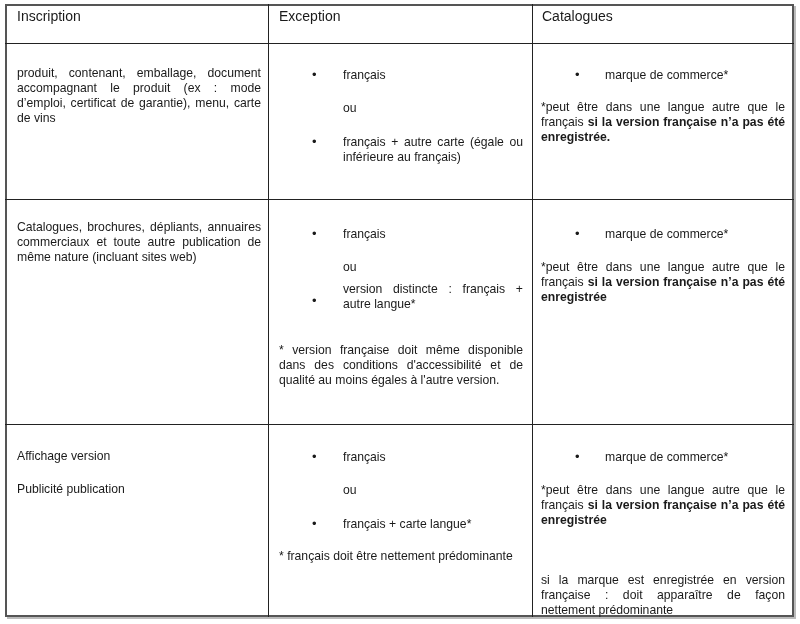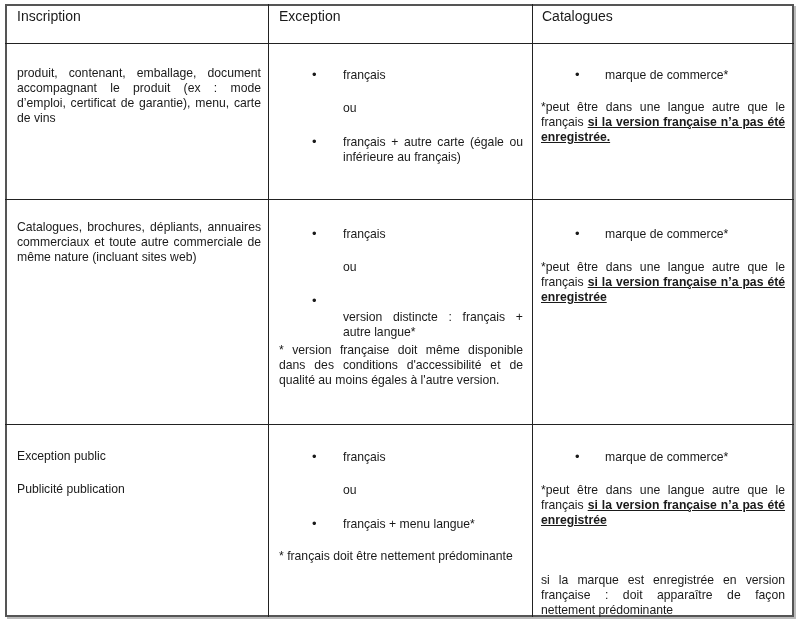--- a/index.html
+++ b/index.html
@@ -9,21 +9,21 @@
            border: 2px solid #555; border-right-width: 2px; box-sizing: border-box; }
   .vline { position: absolute; top: 4px; width: 1px; height: 613px; background: #222; }
   .hline { position: absolute; left: 5px; width: 789px; height: 1px; background: #222; }
   .shadow-r { position:absolute; left:794px; top:6px; width:2px; height:613px; background:#bbb; }
   .shadow-b { position:absolute; left:7px; top:617px; width:789px; height:2px; background:#bbb; }
   .cell { position: absolute; line-height: 15px; }
   .hdr { font-weight: normal; font-size: 14px; position: absolute; top: 8px; }
   .just { text-align: justify; text-align-last: left; }
   .bul { position: absolute; width: 20px; text-align: left; }
   .bul::before { content: "\2022"; font-size: 13px; }
-  .bu { font-weight: bold; text-decoration: underline; }
+  .bu { font-weight: bold; }
 </style>
 </head>
 <body>
 
 <div>
   <div class="frame"></div>
   <div class="shadow-r"></div>
   <div class="shadow-b"></div>
   <div class="vline" style="left:268px"></div>
   <div class="vline" style="left:532px"></div>
@@ -46,50 +46,50 @@
   </div>
 
   <div>
     <span class="bul" style="left:575px; top:67px"></span>
     <div class="cell" style="left:605px; top:68px">marque de commerce*</div>
     <div class="cell just" style="left:541px; top:100px; width:244px">
       <span>*peut être dans une langue autre que le français </span><span class="bu">si la version française n’a pas été enregistrée.</span>
     </div>
   </div>
 
-  <div class="cell just" style="left:17px; top:220px; width:244px">Catalogues, brochures, dépliants, annuaires commerciaux et toute autre commerciale de même nature (incluant sites web)</div>
+  <div class="cell just" style="left:17px; top:220px; width:244px">Catalogues, brochures, dépliants, annuaires commerciaux et toute autre publication de même nature (incluant sites web)</div>
 
   <div>
     <span class="bul" style="left:312px; top:226px"></span>
     <div class="cell" style="left:343px; top:227px">français</div>
     <div class="cell" style="left:343px; top:260px">ou</div>
     <span class="bul" style="left:312px; top:293px"></span>
-    <div class="cell just" style="left:343px; top:310px; width:180px">version distincte : français + autre langue*</div>
+    <div class="cell just" style="left:343px; top:282px; width:180px">version distincte : français + autre langue*</div>
     <div class="cell just" style="left:279px; top:343px; width:244px">* version française doit même disponible dans des conditions d'accessibilité et de qualité au moins égales à l'autre version.</div>
   </div>
 
   <div>
     <span class="bul" style="left:575px; top:226px"></span>
     <div class="cell" style="left:605px; top:227px">marque de commerce*</div>
     <div class="cell just" style="left:541px; top:260px; width:244px">
       <span>*peut être dans une langue autre que le français </span><span class="bu">si la version française n’a pas été enregistrée</span>
     </div>
   </div>
 
   <div>
-    <div class="cell" style="left:17px; top:449px">Exception public</div>
+    <div class="cell" style="left:17px; top:449px">Affichage version</div>
     <div class="cell" style="left:17px; top:482px">Publicité publication</div>
   </div>
 
   <div>
     <span class="bul" style="left:312px; top:449px"></span>
     <div class="cell" style="left:343px; top:450px">français</div>
     <div class="cell" style="left:343px; top:483px">ou</div>
     <span class="bul" style="left:312px; top:516px"></span>
-    <div class="cell" style="left:343px; top:517px">français + menu langue*</div>
+    <div class="cell" style="left:343px; top:517px">français + carte langue*</div>
     <div class="cell just" style="left:279px; top:549px; width:244px">* français doit être nettement prédominante</div>
   </div>
 
   <div>
     <span class="bul" style="left:575px; top:449px"></span>
     <div class="cell" style="left:605px; top:450px">marque de commerce*</div>
     <div class="cell just" style="left:541px; top:483px; width:244px">
       <span>*peut être dans une langue autre que le français </span><span class="bu">si la version française n’a pas été enregistrée</span>
     </div>
     <div class="cell just" style="left:541px; top:573px; width:244px">si la marque est enregistrée en version française : doit apparaître de façon nettement prédominante</div>

